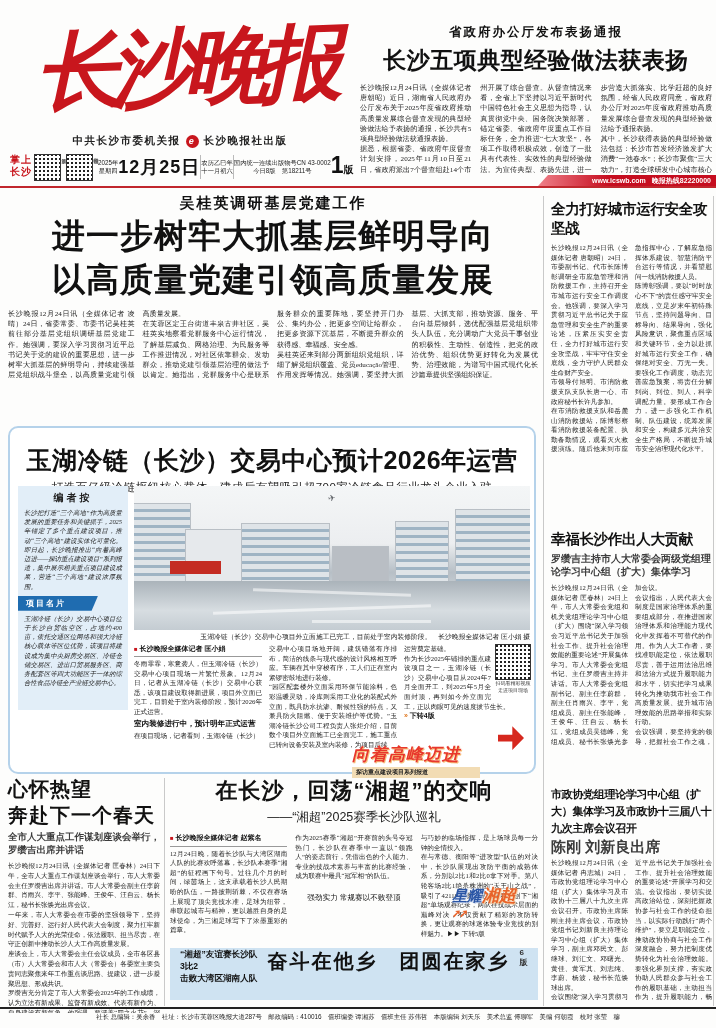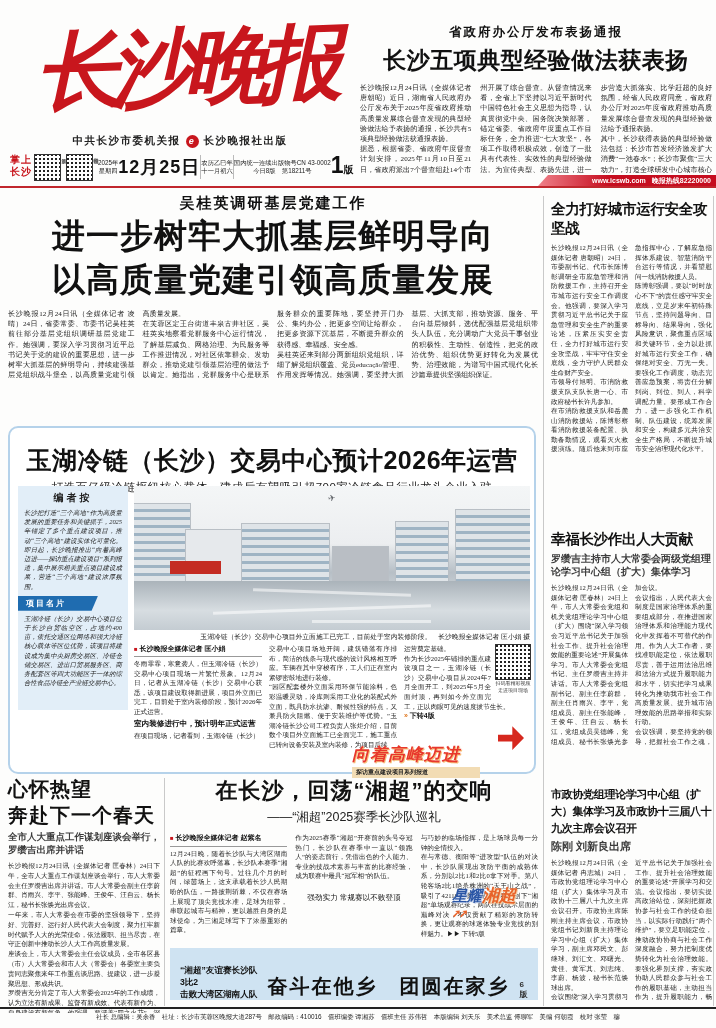--- a/index.html
+++ b/index.html
@@ -85,21 +85,21 @@
   .s-head{text-align:center;font-size:22px;font-weight:bold;letter-spacing:1px;}
   .s-sub{text-align:center;font-size:12.5px;margin-top:3px;color:#222;}
   .s-cols{margin-top:7px;height:118px;display:flex;gap:8px;}
   .s-col{width:118px;overflow:hidden;font-size:6.6px;line-height:9.6px;}
   .s-mid-head{font-weight:normal;font-size:7.6px;text-align:center;margin:12px 0;font-family:"Liberation Sans",sans-serif;}
   .sbadge{left:452px,;}
   .sbadge{position:absolute;left:282px;top:108px;width:86px;height:44px;}
   .sb1{font-size:15px;font-weight:bold;font-style:italic;color:#2a55a5;text-shadow:1px 1px 0 #cdd9ef;}
   .sb2{font-size:17px;font-weight:bold;font-style:italic;color:#e8632a;text-shadow:1px 1px 0 #f6d2a8;}
   .sb-arrows{color:#e8632a;font-size:11px;font-weight:bold;letter-spacing:-2px;}
-  .teaser{margin-top:0;left:170px;top:948px;width:368px;height:52px;background:#cfe3f2;display:flex;align-items:flex-end;gap:10px;padding:0 10px;box-sizing:border-box;}
+  .teaser{margin-top:0;left:170px;top:948px;width:368px;height:52px;background:#cfe3f2;display:flex;align-items:flex-start;gap:10px;padding:0 10px;box-sizing:border-box;}
   .t-left{font-size:8.6px;font-weight:bold;line-height:12px;width:112px;}
   .t-main{font-size:20px;font-weight:bold;letter-spacing:2px;white-space:nowrap;}
   .t-page{font-size:8px;font-weight:bold;color:#333;}
   
   .footrule{left:0;top:1007px;width:716px;height:2px;background:#222;}
   .foot{left:0;top:1013px;width:716px;text-align:center;font-size:6.4px;color:#222;}
 </style>
 </head>
 <body>
 
@@ -167,21 +167,21 @@
 <div class="abs rart" style="top:530px;">
   <div class="r-head">幸福长沙作出人大贡献</div>
   <div class="r-sub">罗缵吉主持市人大常委会两级党组理论学习中心组（扩大）集体学习</div>
   <div class="r-body bodytext jc pre hide-ovf" style="height:168px;">长沙晚报12月24日讯（全媒体记者 匡春林）24日上午，市人大常委会党组和机关党组理论学习中心组（扩大）围绕“深入学习领会习近平总书记关于加强社会工作、提升社会治理效能的重要论述”开展集体学习。市人大常委会党组书记、主任罗缵吉主持并讲话。市人大常委会党组副书记、副主任李蔚群，副主任肖雨兴、李平，党组成员、副主任张能峰，王俊年、汪自云、杨长江，党组成员吴德峰，党组成员、秘书长张焕光参加会议。
 会议指出，人民代表大会制度是国家治理体系的重要组成部分，在推进国家治理体系和治理能力现代化中发挥着不可替代的作用。作为人大工作者，要找准职能定位，依法履职尽责，善于运用法治思维和法治方式提升履职能力和水平，切实把学习成果转化为推动我市社会工作高质量发展、提升城市治理效能的思路举措和实际行动。
 会议强调，要坚持党的领导，把握社会工作之魂，牢牢把握社会工作的政治属性，始终把政治建设摆在首位，严格落实“第一议题”制度，充分发挥人大职能作用，要加强法治保障，深耕社会工作之基。▶▶ 下转2版①</div>
 </div>
 
 <div class="abs rart" style="top:786px;">
   <div class="r-head" style="font-size:11px;line-height:17px;">市政协党组理论学习中心组（扩大）集体学习及市政协十三届八十九次主席会议召开</div>
-  <div class="r-sub" style="font-size:11px;">陈刚 刘新良出席</div>
+  <div class="r-sub" style="font-size:15px;">陈刚 刘新良出席</div>
   <div class="r-body bodytext jc pre hide-ovf" style="height:148px;">长沙晚报12月24日讯（全媒体记者 冉志城）24日，市政协党组理论学习中心组（扩大）集体学习及市政协十三届八十九次主席会议召开。市政协主席陈刚主持主席会议，市政协党组书记刘新良主持理论学习中心组（扩大）集体学习，副主席邓民文、彭继球、刘汇文、邓曙光、黄佳、黄军其、刘志纯、李蔚、杨波，秘书长范焕球出席。
 会议围绕“深入学习贯彻习近平总书记关于加强社会工作、提升社会治理效能的重要论述”开展学习和交流。会议指出，要切实提高政治站位，深刻把握政协参与社会工作的使命担当，以实际行动践行“两个维护”，要立足职能定位，推动政协协商与社会工作深度融合，努力把制度优势转化为社会治理效能。要强化界别支撑，夯实政协助人民群众参与社会工作的履职基础，主动担当作为，提升履职能力，畅通民意渠道，以高质量政协履职助推社会工作高质量发展，为建设更具韧性大城市治理现代化、谱写长沙高质量发展新篇章贡献智慧和力量。
 会议传达学习了习近平总书记近期重要讲话、重要批示精神及有关会议精神，审议了政协长沙市第十三届委员会第五次会议议题及各组工作任务及人员名单（草案）。▶▶ 下转2版③</div>
 </div>
 
 <div class="abs feature">
   <div class="f-title">玉湖冷链（长沙）交易中心预计2026年运营</div>
   <div class="f-sub">打造百亿级冷链枢纽核心载体　建成后有望吸引超700家冷链食品行业龙头企业入驻</div>
 
   <div class="abs f-panel hide-ovf">

